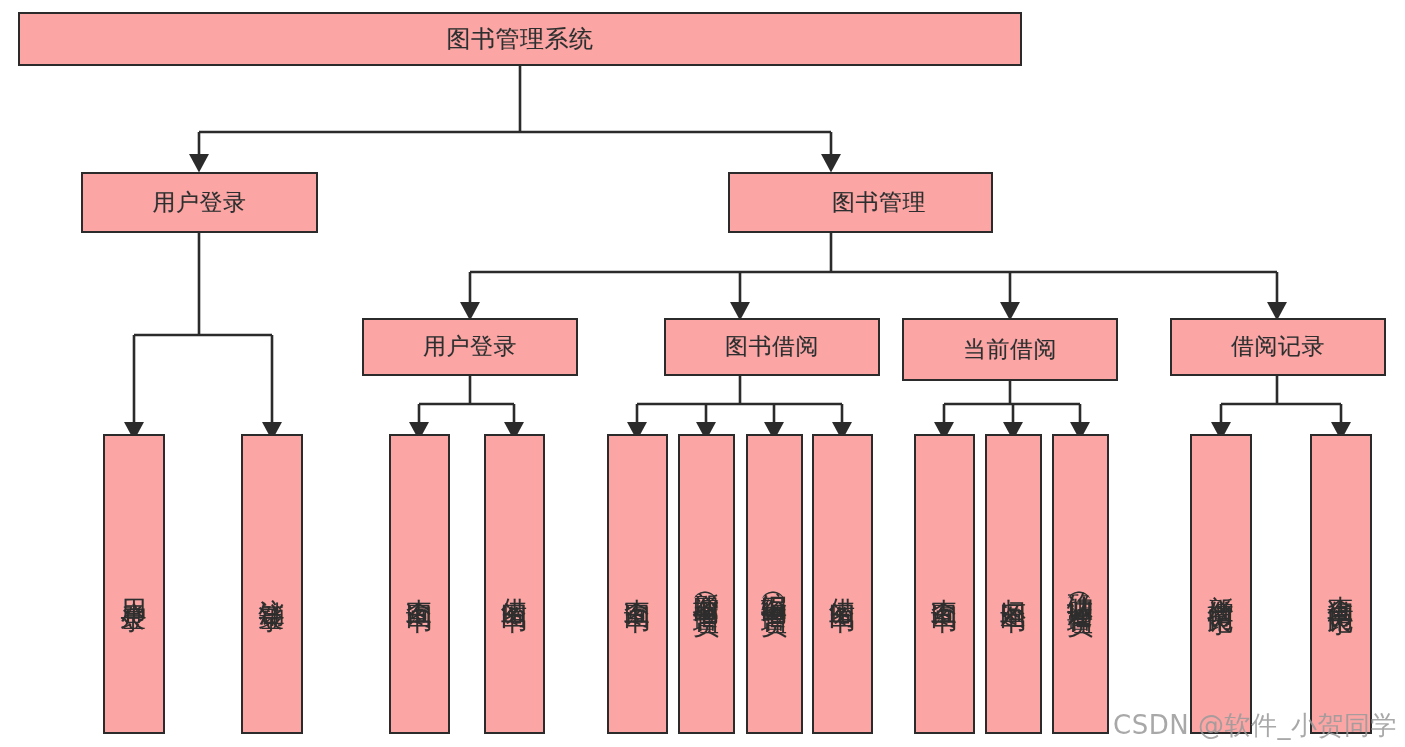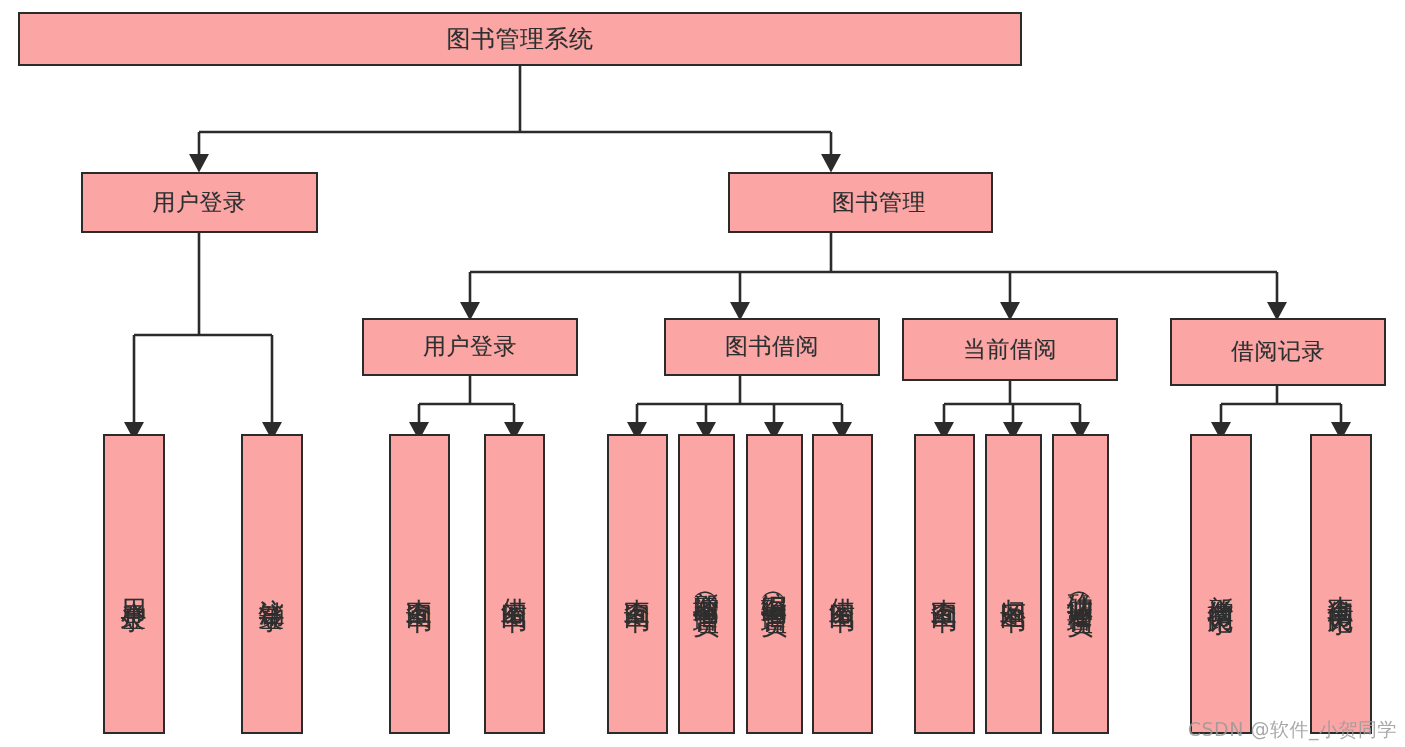--- a/index.html
+++ b/index.html
@@ -60,21 +60,21 @@
     font-size: 26px;
     line-height: 1.16;
     letter-spacing: 3px;
     max-height: 290px;
     white-space: normal;
   }
   #watermark {
     position: absolute;
     right: 8px;
     bottom: 4px;
-    font-size: 19px;
+    font-size: 26px;
     color: #9a9a9a;
     letter-spacing: 0.5px;
     white-space: nowrap;
     opacity: 0.85;
   }
 </style>
 </head>
 <body>
 
 <div id="diagram-root">
@@ -142,21 +142,21 @@
 
   <div class="node horiz" style="left:362px; top:318px; width:216px; height:58px;">
     <span class="label">用户登录</span>
   </div>
   <div class="node horiz" style="left:632px; top:318px; width:216px; height:58px;margin-left:32px;">
     <span class="label">图书借阅</span>
   </div>
   <div class="node horiz" style="left:902px; top:318px; width:216px; height:63px;">
     <span class="label">当前借阅</span>
   </div>
-  <div class="node horiz" style="left:1170px; top:318px; width:216px; height:68px;">
+  <div class="node horiz" style="left:1170px; top:318px; width:216px; height:58px;">
     <span class="label">借阅记录</span>
   </div>
 
   <div class="node vert" style="left:103px; top:434px; width:62px; height:300px;">
     <span class="label">用户登录</span>
   </div>
   <div class="node vert" style="left:241px; top:434px; width:62px; height:300px;">
     <span class="label">注销登录</span>
   </div>
 

